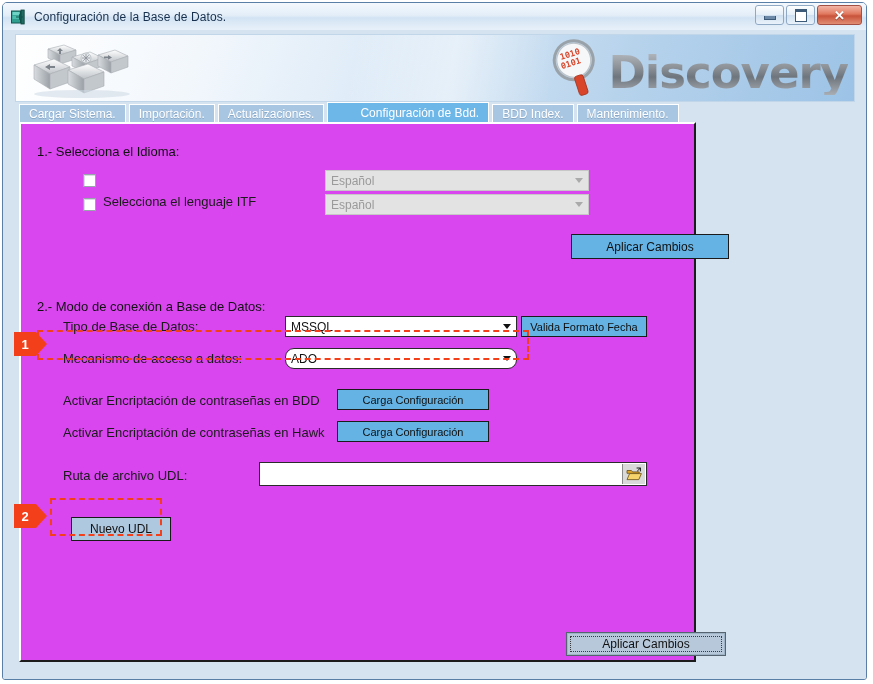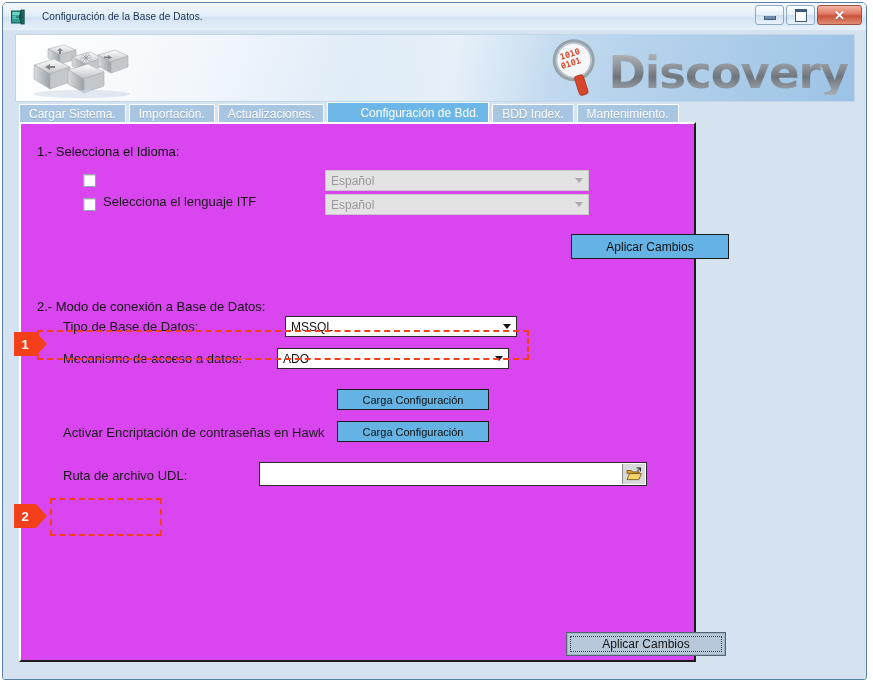--- a/index.html
+++ b/index.html
@@ -43,25 +43,24 @@
     align-items: center;
   }
   .title-icon {
     width: 18px;
     height: 18px;
     margin-left: 7px;
     margin-right: 6px;
     flex: 0 0 auto;
   }
   .title-text {
-    font-size: 10px;
+    font-size: 12px;
     color: #17304d;
     letter-spacing: 0.1px;
     white-space: nowrap;
-    margin-left: 8px;
   }
   .win-buttons {
     position: absolute;
     right: 4px;
     top: 2px;
     display: flex;
     gap: 2px;
   }
   .win-btn {
     width: 29px;
@@ -520,46 +519,49 @@
 
         <div class="lbl section-title" style="left:16px; top:163px;margin-top:12px;">2.- Modo de conexión a Base de Datos:</div>
 
         <div class="lbl" style="left:42px; top:195px;text-align:right;">Tipo de Base de Datos:</div>
         <div class="combo" style="left:264px; top:192px; width:232px;">
           <span>MSSQL</span>
           <span class="arrow-box">
               <i class="tri"></i>
             </span>
         </div>
+        <div class="btn-blue small" style="left:500px; top:192px; width:126px; height:21px;">Valida Formato Fecha</div>
 
         <div class="lbl" style="left:42px; top:227px;">Mecanismo de acceso a datos:</div>
-        <div class="combo" style="left:256px; top:224px; width:232px;">
+        <div class="combo" style="left:264px; top:224px; width:232px;border-radius:9px;">
           <span>ADO</span>
           <span class="arrow-box">
               <i class="tri"></i>
             </span>
         </div>
 
+        <div class="lbl" style="left:42px; top:269px;">Activar Encriptación de contraseñas en BDD</div>
         <div class="btn-blue small" style="left:316px; top:265px; width:152px; height:21px;">Carga Configuración</div>
 
         <div class="lbl" style="left:42px; top:301px;">Activar Encriptación de contraseñas en Hawk</div>
         <div class="btn-blue small" style="left:316px; top:297px; width:152px; height:21px;">Carga Configuración</div>
 
         <div class="lbl" style="left:42px; top:344px;">Ruta de archivo UDL:</div>
         <div class="textfield" style="left:238px; top:338px; width:388px;">
           <span></span>
           <span class="browse-btn">
             <svg width="16" height="14" viewBox="0 0 16 14">
               <path d="M1 3.5 h4.4 l1.2 1.4 h6.6 v1.4 H1 z" fill="#e0a72c" stroke="#6a4c10" stroke-width="0.8"></path>
               <path d="M1 12.6 L3.6 6.6 H15.4 L12.8 12.6 z" fill="#f6d46b" stroke="#6a4c10" stroke-width="0.8"></path>
               <path d="M10.6 1 h3.8 v3.4 M14.4 1 l-3.2 3.2" stroke="#1a1a1a" stroke-width="1" fill="none"></path>
             </svg>
           </span>
         </div>
 
+        <div class="btn-plain" style="left:50px; top:393px; width:100px; height:24px;">Nuevo UDL</div>
 
         <div class="btn-gray focus" style="left:545px; top:508px; width:160px; height:24px;">
           <span class="focus-ring"></span>
           <span>Aplicar Cambios</span>
         </div>
       </div>
 
       <div class="panel-bottom-strip"></div>
     </div>
   </div>

